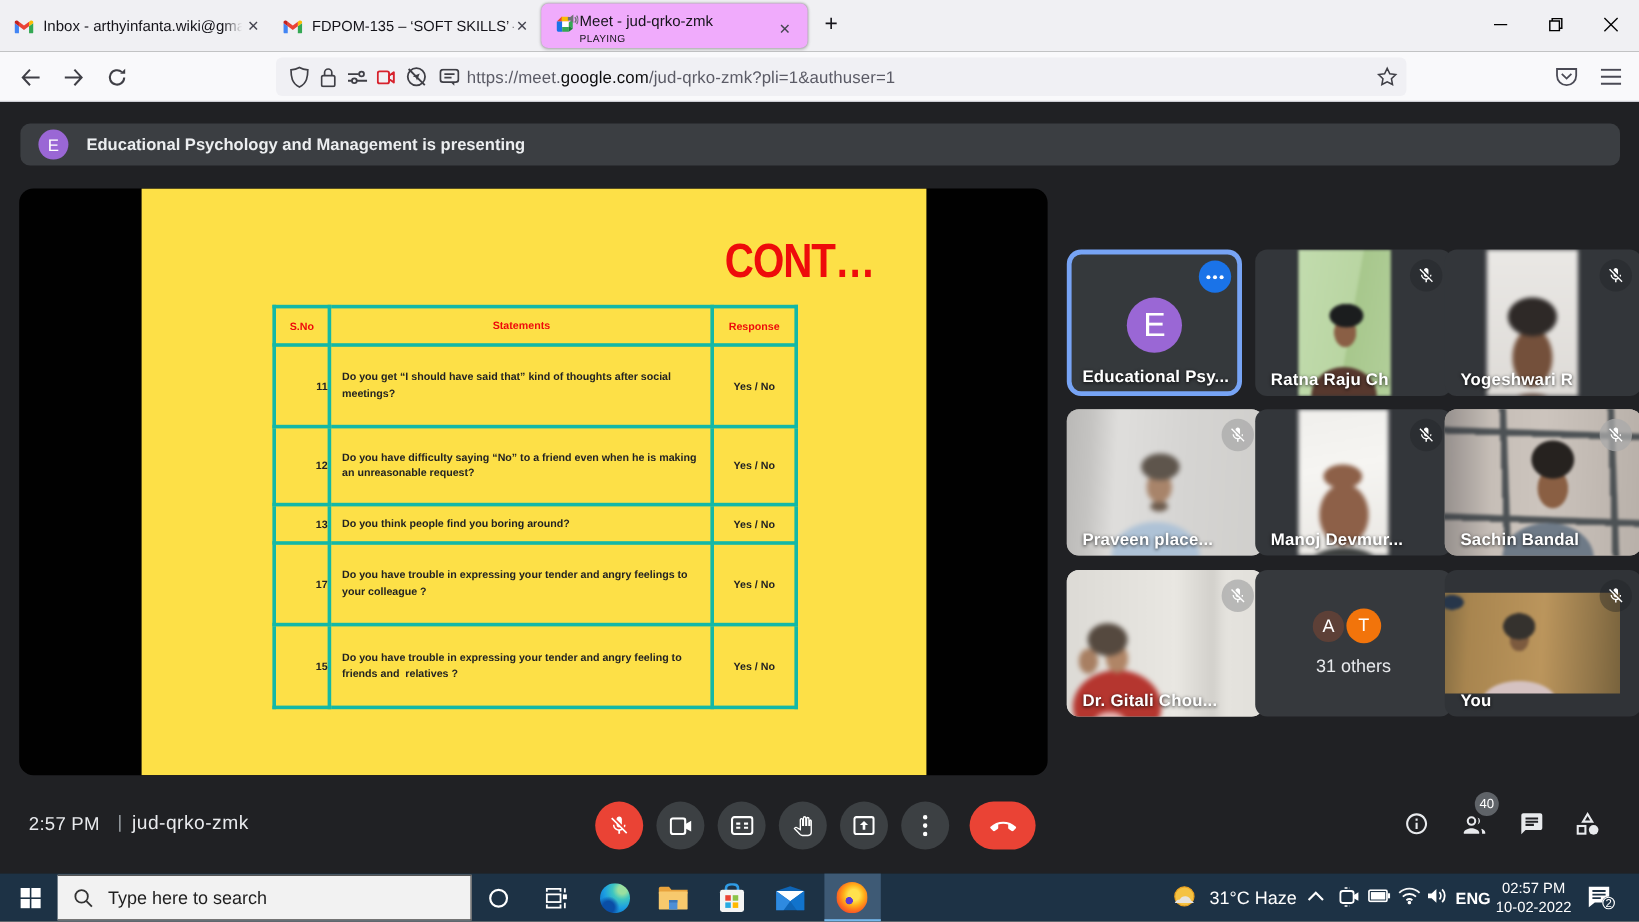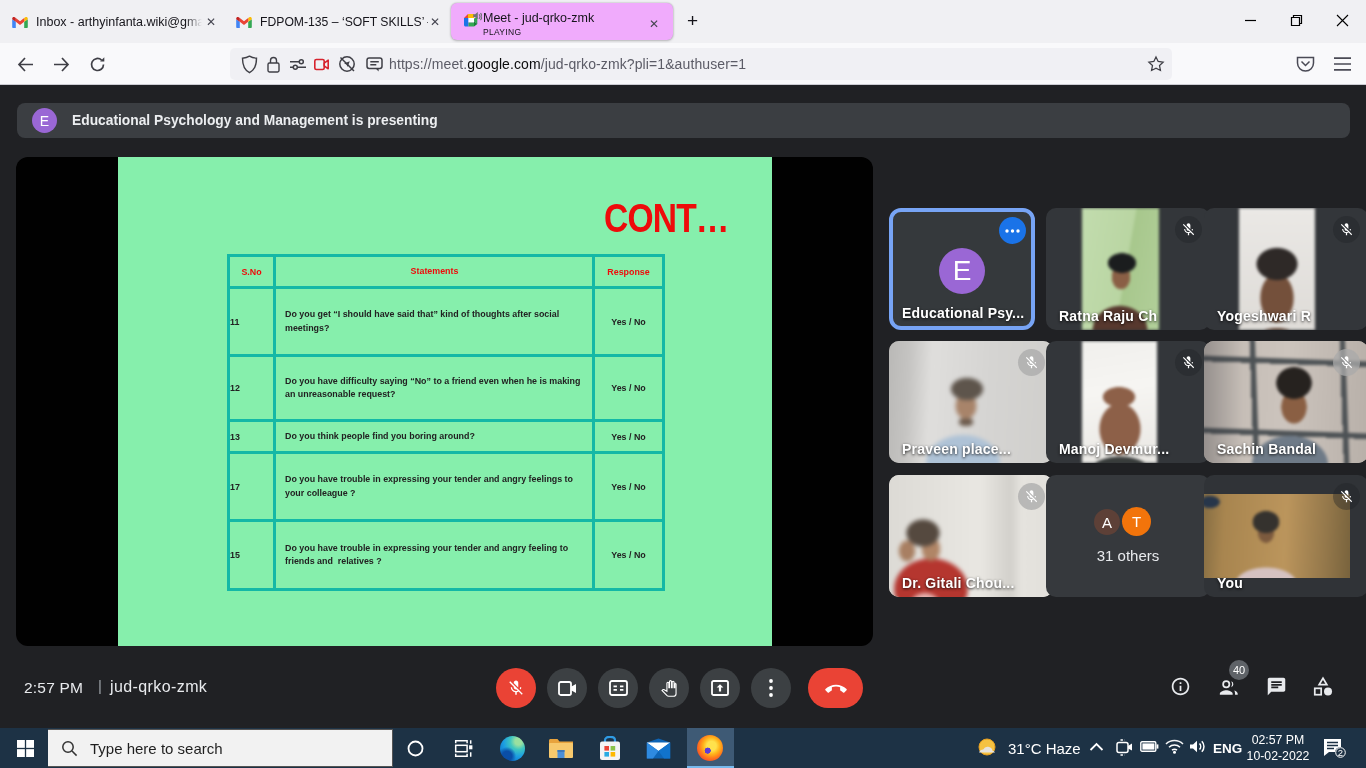--- a/index.html
+++ b/index.html
@@ -22,25 +22,25 @@
 #urltext { font-size:14px; color:#5b5b66; margin-left:6px; letter-spacing:.1px; white-space:nowrap; }
 #urltext b { color:#0c0c0d; font-weight:normal; }
 .nbi { position:absolute; top:0; height:42px; display:flex; align-items:center; justify-content:center; }
 
 
 #meet { position:absolute; left:0; top:85px; width:1366px; height:643px; background:#202124; }
 #banner { position:absolute; left:17px; top:18px; width:1333px; height:35px; background:#3b3e42; border-radius:8px; display:flex; align-items:center; }
 #banner .av { width:25px; height:25px; border-radius:50%; background:#9a67d5; color:#fff; font-size:14px; display:flex; align-items:center; justify-content:center; margin-left:15px; }
 #banner .txt { color:#eceef0; font-weight:bold; font-size:13.8px; margin-left:15px; letter-spacing:0; }
 #stage { position:absolute; left:16px; top:72px; width:857px; height:489px; background:#010101; border-radius:12px; overflow:hidden; }
-#slide { position:absolute; left:102px; top:0; width:654px; height:489px; background:#86efac; }
+#slide { position:absolute; left:102px; top:0; width:654px; height:489px; background:#fde047; }
 #cont { position:absolute; left:486px; top:39px; font-size:40px; font-weight:bold; color:#ee0b0b; letter-spacing:-1px; transform:scaleX(.84); transform-origin:left top; }
 #qtable { position:absolute; left:109px; top:97px; width:438px; border-collapse:collapse; }
 #qtable td { border:3px solid #14b8a6; font-size:8.9px; font-weight:bold; color:#222; vertical-align:middle; }
-#qtable .sn { text-align:left; width:46px; }
+#qtable .sn { text-align:right; width:46px; }
 #qtable .resp { text-align:center; width:70px; }
 #qtable .st { padding:3px 8px 3px 9px; line-height:1.5; }
 #qtable .hdr td { color:#ee0b0b; text-align:center; height:32px; }
 
 
 .tile { position:absolute; width:164px; height:122px; background:#393d40; border-radius:10px; overflow:hidden; }
 .tile .name { position:absolute; left:13px; bottom:6px; color:#fff; font-size:14px; font-weight:bold; letter-spacing:.2px; text-shadow:0 1px 3px rgba(0,0,0,.85); white-space:nowrap; }
 .micoff { position:absolute; top:8px; right:8px; width:27px; height:27px; border-radius:50%; background:rgba(32,33,36,.38); display:flex; align-items:center; justify-content:center; }
 .micoff.lt { background:rgba(170,170,170,.75); }
 .strip { position:absolute; top:0; bottom:0; }

